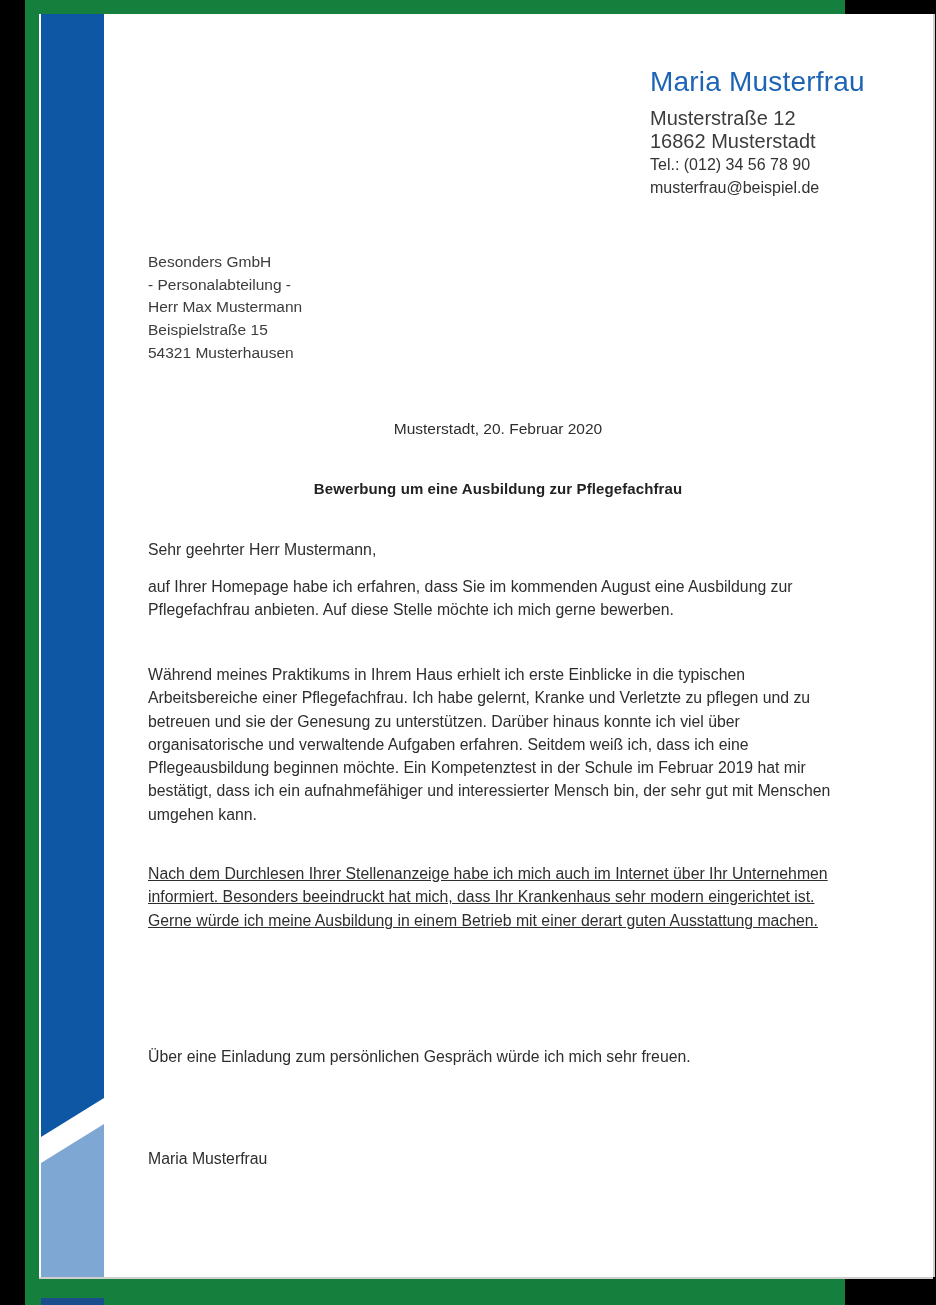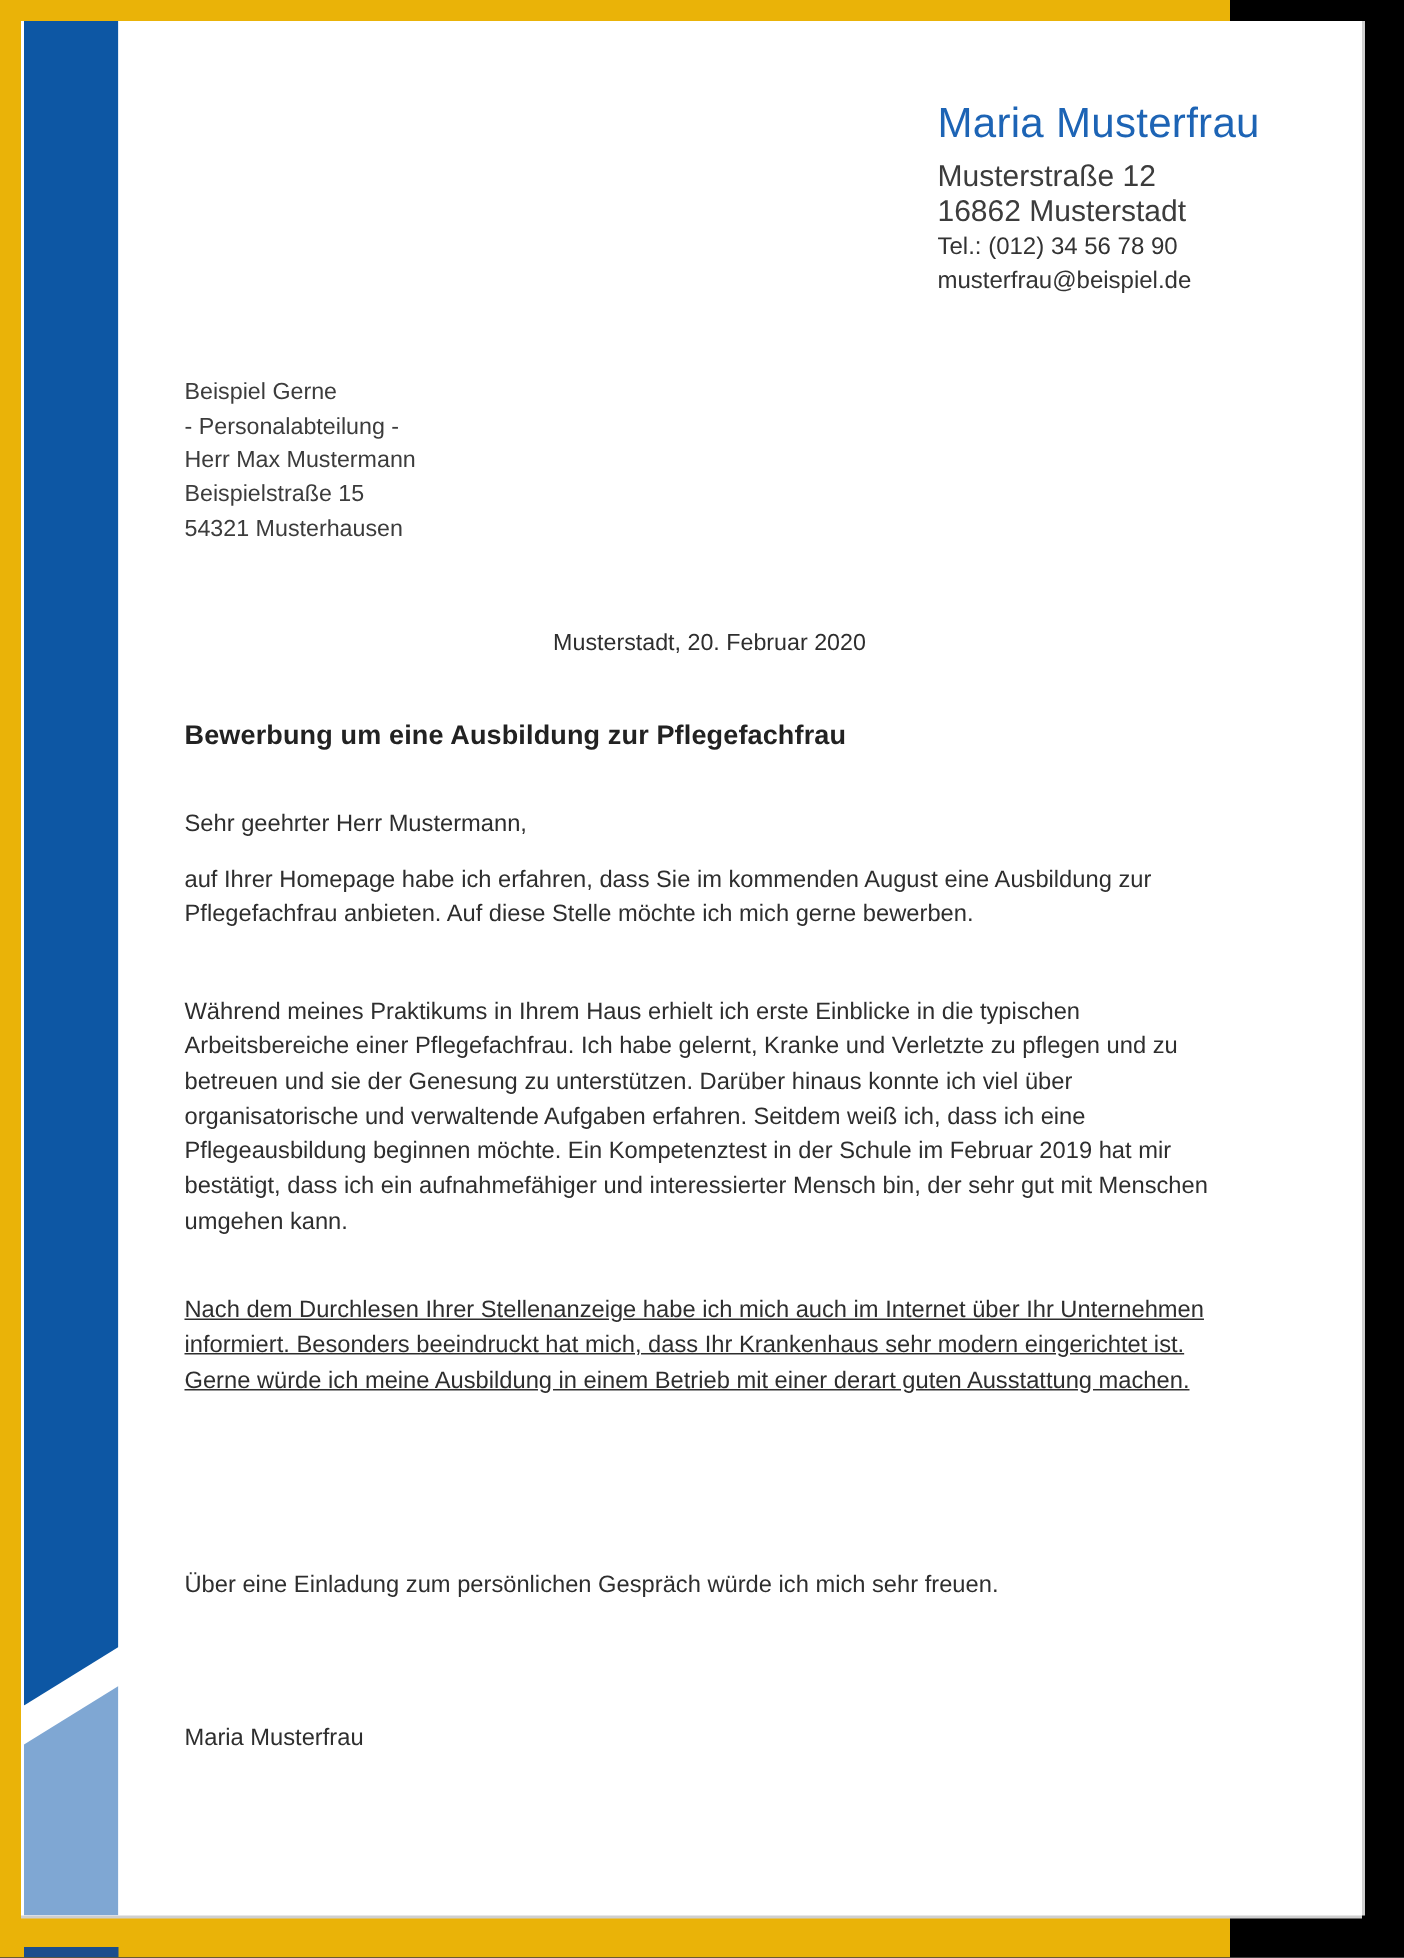--- a/index.html
+++ b/index.html
@@ -2,21 +2,21 @@
 <html><head>
 <meta charset="utf-8">
 <style>
   * { margin: 0; padding: 0; box-sizing: border-box; }
   html, body {
     width: 936px; height: 1305px;
     background: #000;
     overflow: hidden;
     font-family: "Liberation Sans", sans-serif;
   }
-  .viewport { position: relative; width: 820px; height: 1305px; background: #eab308; }
+  .viewport { position: relative; width: 820px; height: 1305px; background: #15803d; margin-left: 25px; }
 
   
   .page {
     position: absolute;
     left: 14px; top: 14px;
     width: 894px; height: 1263px;
     background: #ffffff;
     box-shadow: 2px 0 0 #cfcfcf, 0 2px 0 #cfcfcf;
   }
 
@@ -55,22 +55,23 @@
   .recipient { left: 109px; top: 237px; width: 320px; }
   .recipient-line { font-size: 15.5px; line-height: 22.7px; color: #3c3c3c; }
 
   .dateline {
     left: 109px; top: 406px; width: 700px;
     text-align: center; font-size: 15.5px; color: #2e2e2e;
   }
 
   .subject {
     left: 109px; top: 466px; width: 700px;
-    font-size: 18px; font-weight: 700; color: #222;
+    font-size: 15px; font-weight: 700; color: #222;
     letter-spacing: 0.1px;
+    text-align: center;
   }
 
   .bodytext { font-size: 15.8px; line-height: 23.3px; color: #2e2e2e; width: 700px; left: 109px; }
   .salutation { top: 524px; }
   .para-0 { top: 561px; }
   .para-1 { top: 649px; }
   .para-2 { top: 848px; text-decoration: underline; }
   .para-3 { top: 951px; }
   .para-4 { top: 1031px; }
   .closing { top: 1071px; }
@@ -90,21 +91,21 @@
 
     <div class="abs sender">
       <div class="sender-name">Maria Musterfrau</div>
       <div class="sender-line">Musterstraße 12</div>
       <div class="sender-line">16862 Musterstadt</div>
       <div class="sender-line small">Tel.: (012) 34 56 78 90</div>
       <div class="sender-line small">musterfrau@beispiel.de</div>
     </div>
 
     <div class="abs recipient">
-      <div class="recipient-line">Beispiel Gerne</div>
+      <div class="recipient-line">Besonders GmbH</div>
       <div class="recipient-line">- Personalabteilung -</div>
       <div class="recipient-line">Herr Max Mustermann</div>
       <div class="recipient-line">Beispielstraße 15</div>
       <div class="recipient-line">54321 Musterhausen</div>
     </div>
 
     <div class="abs dateline">Musterstadt, 20. Februar 2020</div>
 
     <div class="abs subject">Bewerbung um eine Ausbildung zur Pflegefachfrau</div>
 

